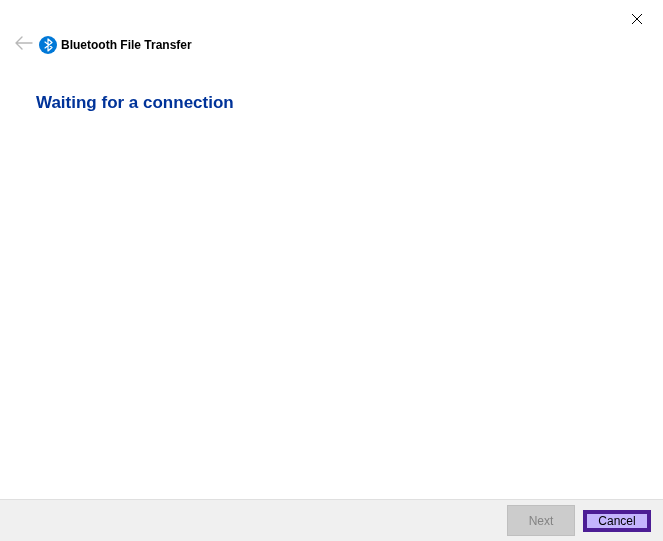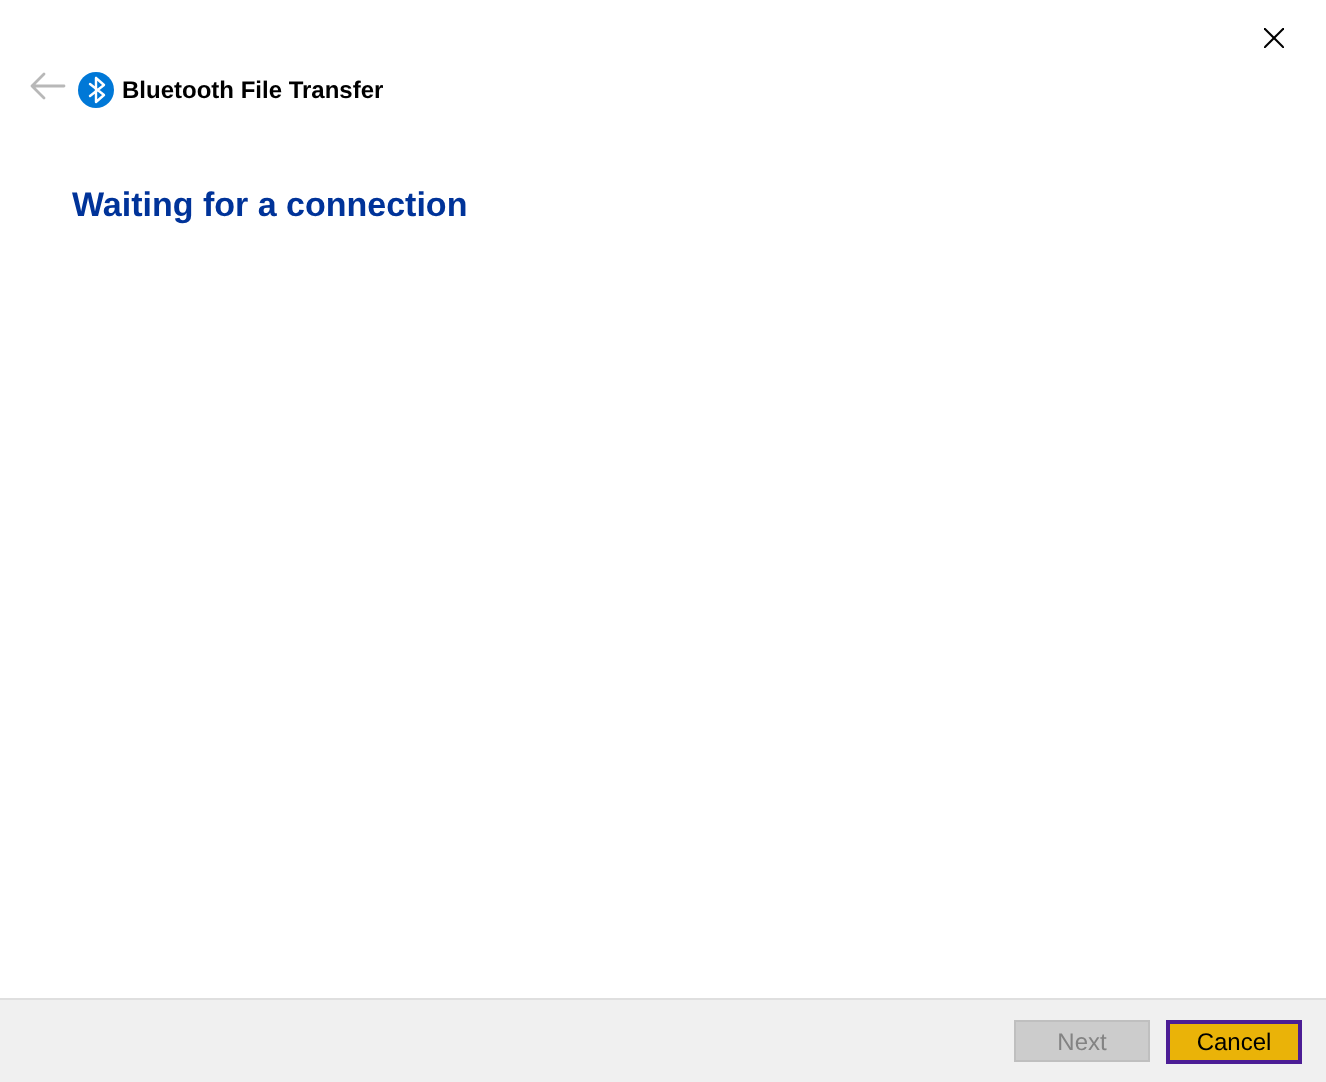--- a/index.html
+++ b/index.html
@@ -86,37 +86,37 @@
       border-top: 1px solid #dfdfdf;
       background: #f0f0f0;
       display: flex;
       justify-content: flex-end;
       align-items: center;
       padding-right: 12px;
       gap: 8px;
     }
     .btn {
       min-width: 68px;
-      height: 21px;
+      height: 31px;
       font-size: 12px;
       font-family: inherit;
       border: 1px solid #adadad;
       background: #e1e1e1;
       cursor: pointer;
       padding: 0 10px;
     }
     .btn:disabled {
       color: #838383;
       background: #cccccc;
       border-color: #bfbfbf;
       cursor: default;
     }
     .btn.primary {
-      border: 2px solid #4c1d95;
-      background: #eab308;
+      border: 4px solid #4c1d95;
+      background: #c4b5fd;
       height: 22px;
     }
   </style>
 </head>
 <body>
 
 <button class="close-btn">
   <svg width="10" height="10" viewBox="0 0 10 10">
     <line x1="0" y1="0" x2="10" y2="10" stroke="#000" stroke-width="1"></line>
     <line x1="10" y1="0" x2="0" y2="10" stroke="#000" stroke-width="1"></line>

